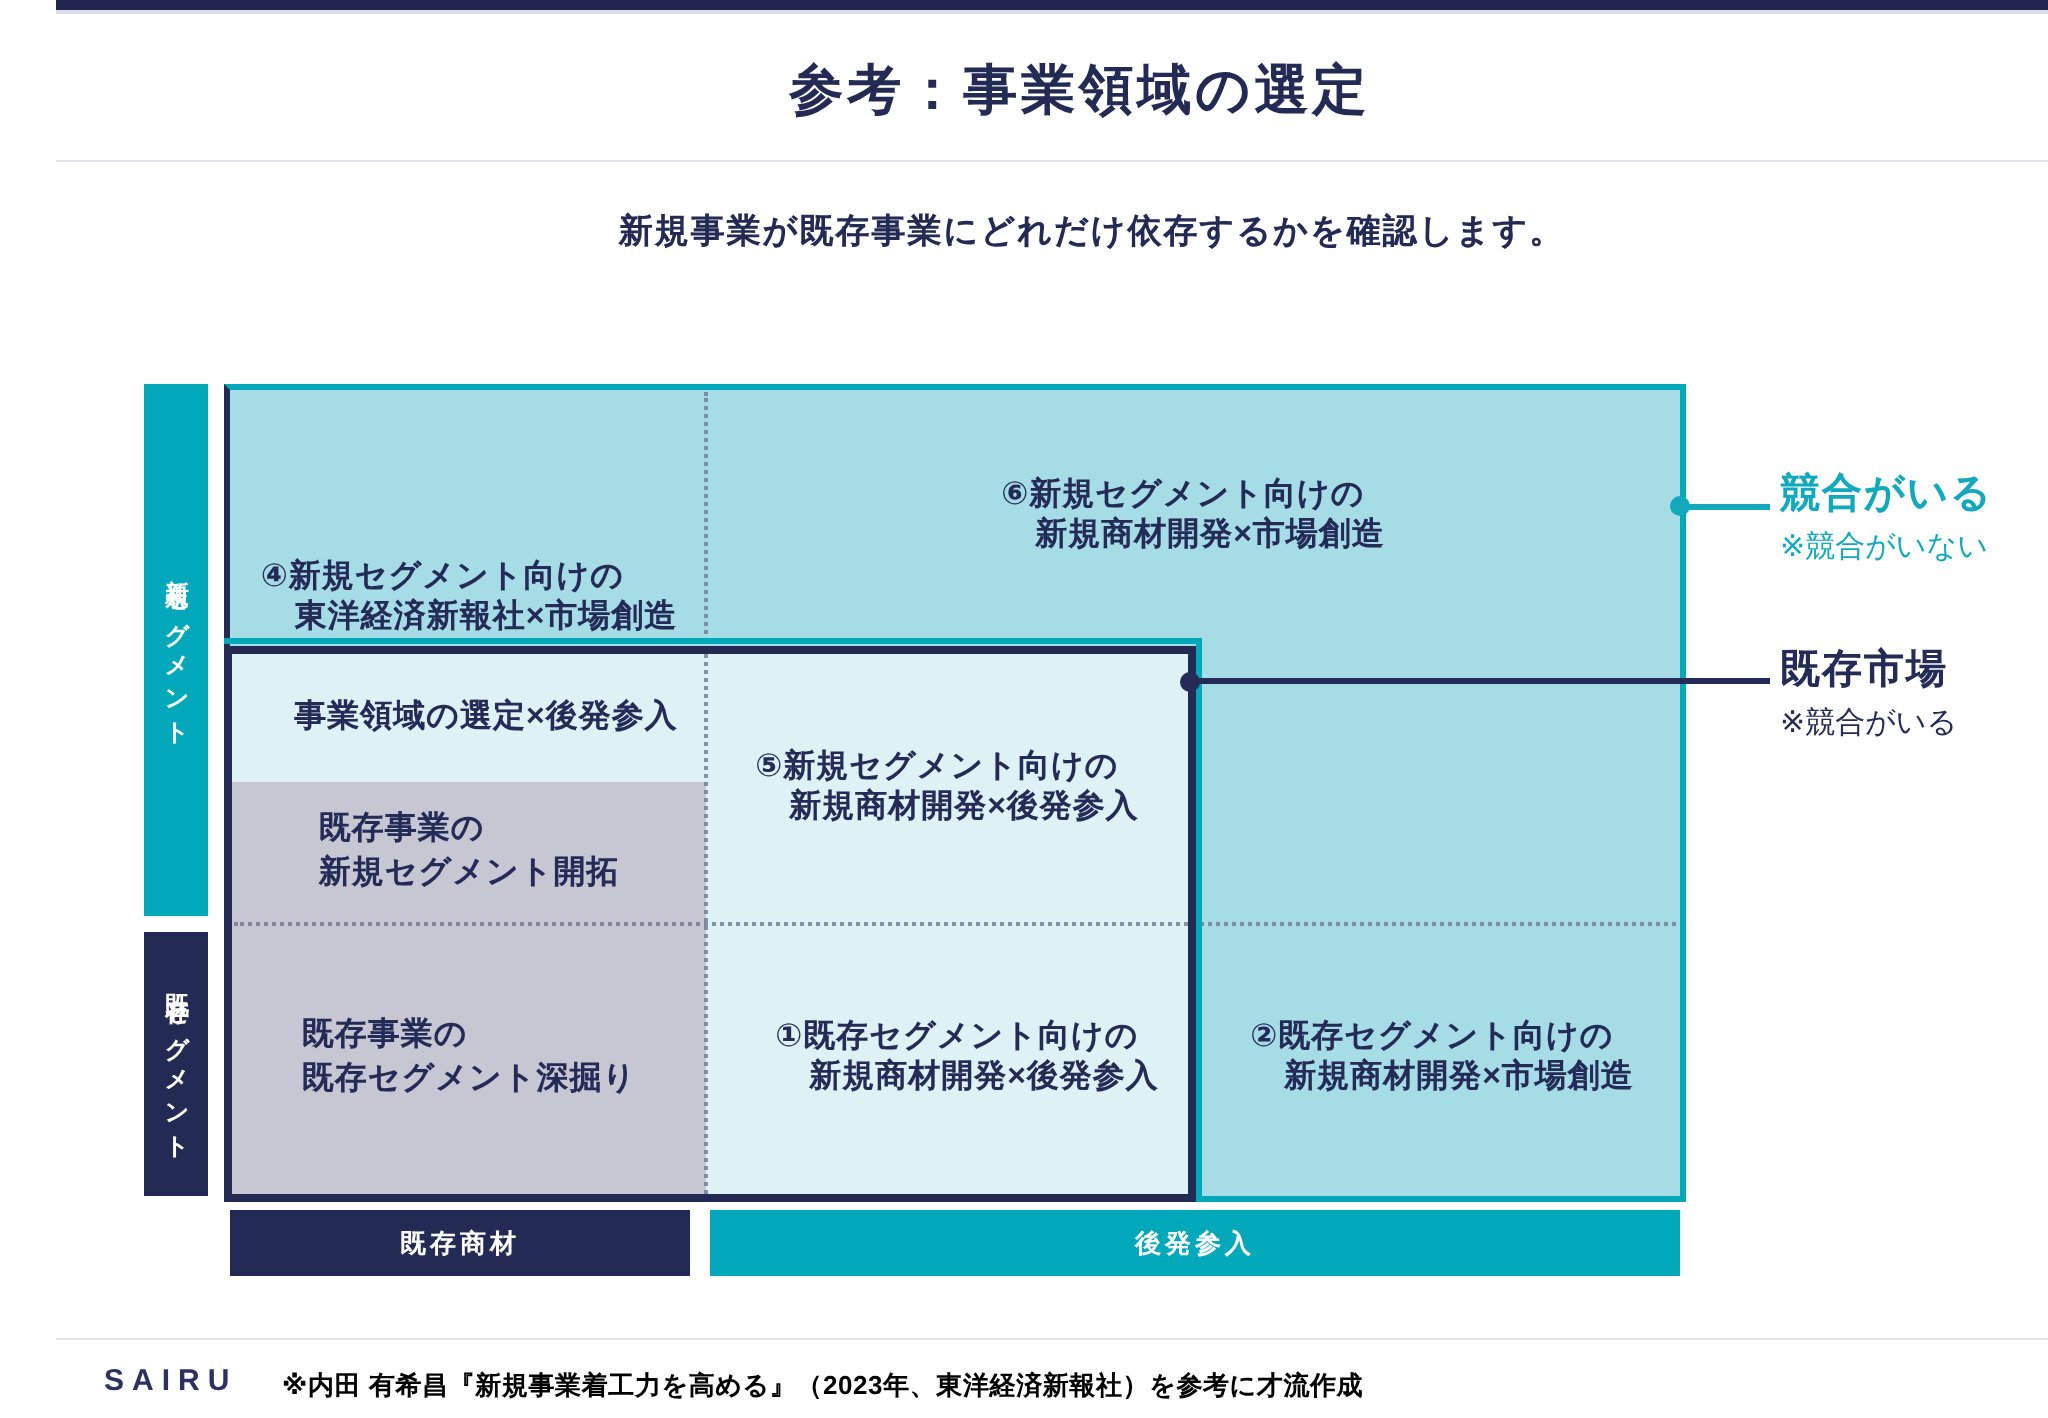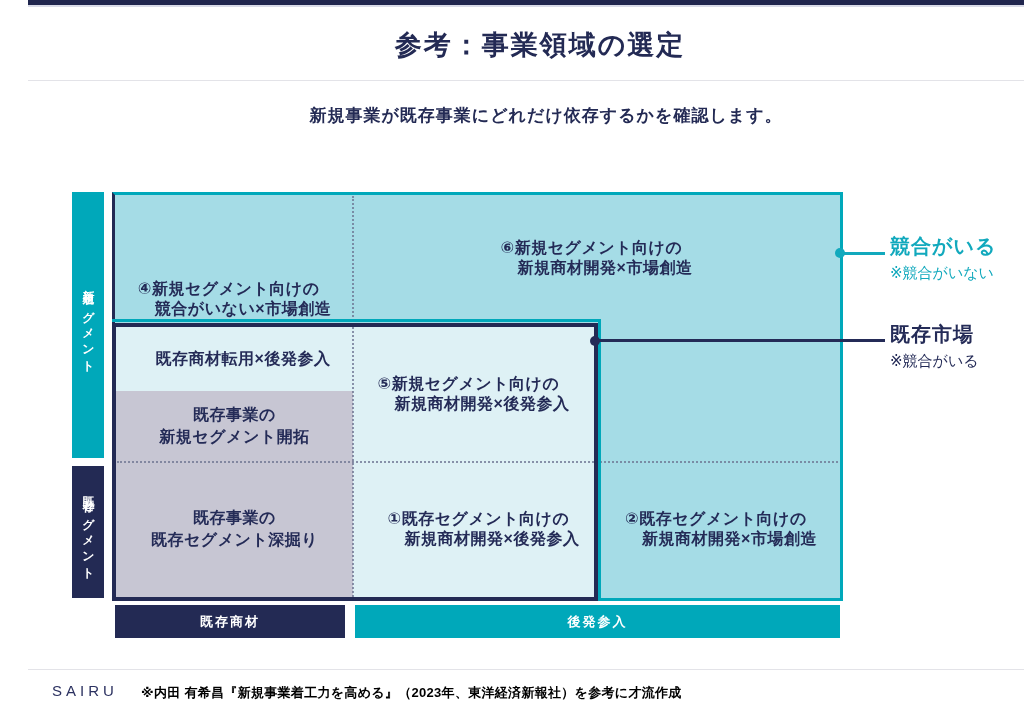--- a/index.html
+++ b/index.html
@@ -39,21 +39,21 @@
   .accent-inner{left:84px;top:319px;width:489px;height:282px;background:transparent;
                 border-top:3px solid #00a8ba;border-right:3px solid #00a8ba;}
   .border-inner{left:84px;top:323px;width:486px;height:278px;background:transparent;
                 border:4px solid #232a54;}
 
   
   .cell{display:flex;align-items:center;justify-content:center;color:#242b57;
         font-size:16px;font-weight:700;line-height:20px;letter-spacing:.5px;}
   .cell .txt span{display:block;}
   .cell .txt .l2{padding-left:17px;}
-  .cell.center{text-align:center;}
+  .cell.center{text-align:left;font-family:Liberation Mono, monospace;}
   .cell.center .txt .l2{padding-left:0;}
   .cell.center .txt{line-height:22px;}
   .pos-c4{left:88px;top:196px;width:237px;height:123px;align-items:flex-end;}
   .pos-c6{left:325px;top:196px;width:487px;height:123px;}
   .pos-c3{left:88px;top:327px;width:237px;height:64px;}
   .pos-c5{left:325px;top:327px;width:241px;height:134px;}
   .pos-c1{left:325px;top:461px;width:261px;height:136px;}
   .pos-c2{left:574px;top:461px;width:238px;height:136px;}
   .pos-g1{left:88px;top:391px;width:237px;height:70px;}
   .pos-g2{left:88px;top:461px;width:237px;height:136px;}
@@ -70,21 +70,21 @@
   .lg-block .note{font-size:15px;font-weight:400;display:block;margin-top:4px;}
 
   
   .xbar{top:605px;height:33px;display:flex;align-items:center;justify-content:center;}
   .xbar span{font-size:13px;font-weight:700;color:#fff;letter-spacing:2px;}
   .xbar-existing{left:87px;width:230px;background:#232a54;}
   .xbar-new{left:327px;width:485px;background:#00a8ba;}
 
   
   .footer-divider{left:0;top:669px;width:1024px;height:1px;background:#e3e3e8;}
-  .logo{left:24px;top:682px;font-size:15px;font-weight:400;letter-spacing:4px;color:#2b3160;}
+  .logo{left:24px;top:682px;font-size:15px;font-weight:700;letter-spacing:4px;color:#2b3160;}
   .credit{left:113px;top:684px;font-size:13px;font-weight:700;color:#000000;letter-spacing:.3px;}
 </style>
 </head>
 <body>
 
 <div class="slide">
 
   <div class="abs top-bar"></div>
   <div class="abs title">参考：事業領域の選定</div>
   <div class="abs title-divider"></div>
@@ -105,32 +105,32 @@
   <div class="abs dot-v"></div>
   <div class="abs dot-h"></div>
 
   <div class="abs border-outer"></div>
   <div class="abs accent-inner"></div>
   <div class="abs border-inner"></div>
 
   <div class="abs cell pos-c4">
     <div class="txt">
         <span class="l1">④新規セグメント向けの</span>
-        <span class="l2">競合がいない×市場創造</span>
+        <span class="l2">東洋経済新報社×市場創造</span>
       </div>
   </div>
   <div class="abs cell pos-c6">
     <div class="txt">
         <span class="l1">⑥新規セグメント向けの</span>
         <span class="l2">新規商材開発×市場創造</span>
       </div>
   </div>
   <div class="abs cell pos-c3">
     <div class="txt">
-        <span class="l2">既存商材転用×後発参入</span>
+        <span class="l2">事業領域の選定×後発参入</span>
       </div>
   </div>
   <div class="abs cell pos-c5">
     <div class="txt">
         <span class="l1">⑤新規セグメント向けの</span>
         <span class="l2">新規商材開発×後発参入</span>
       </div>
   </div>
   <div class="abs cell pos-c1">
     <div class="txt">

